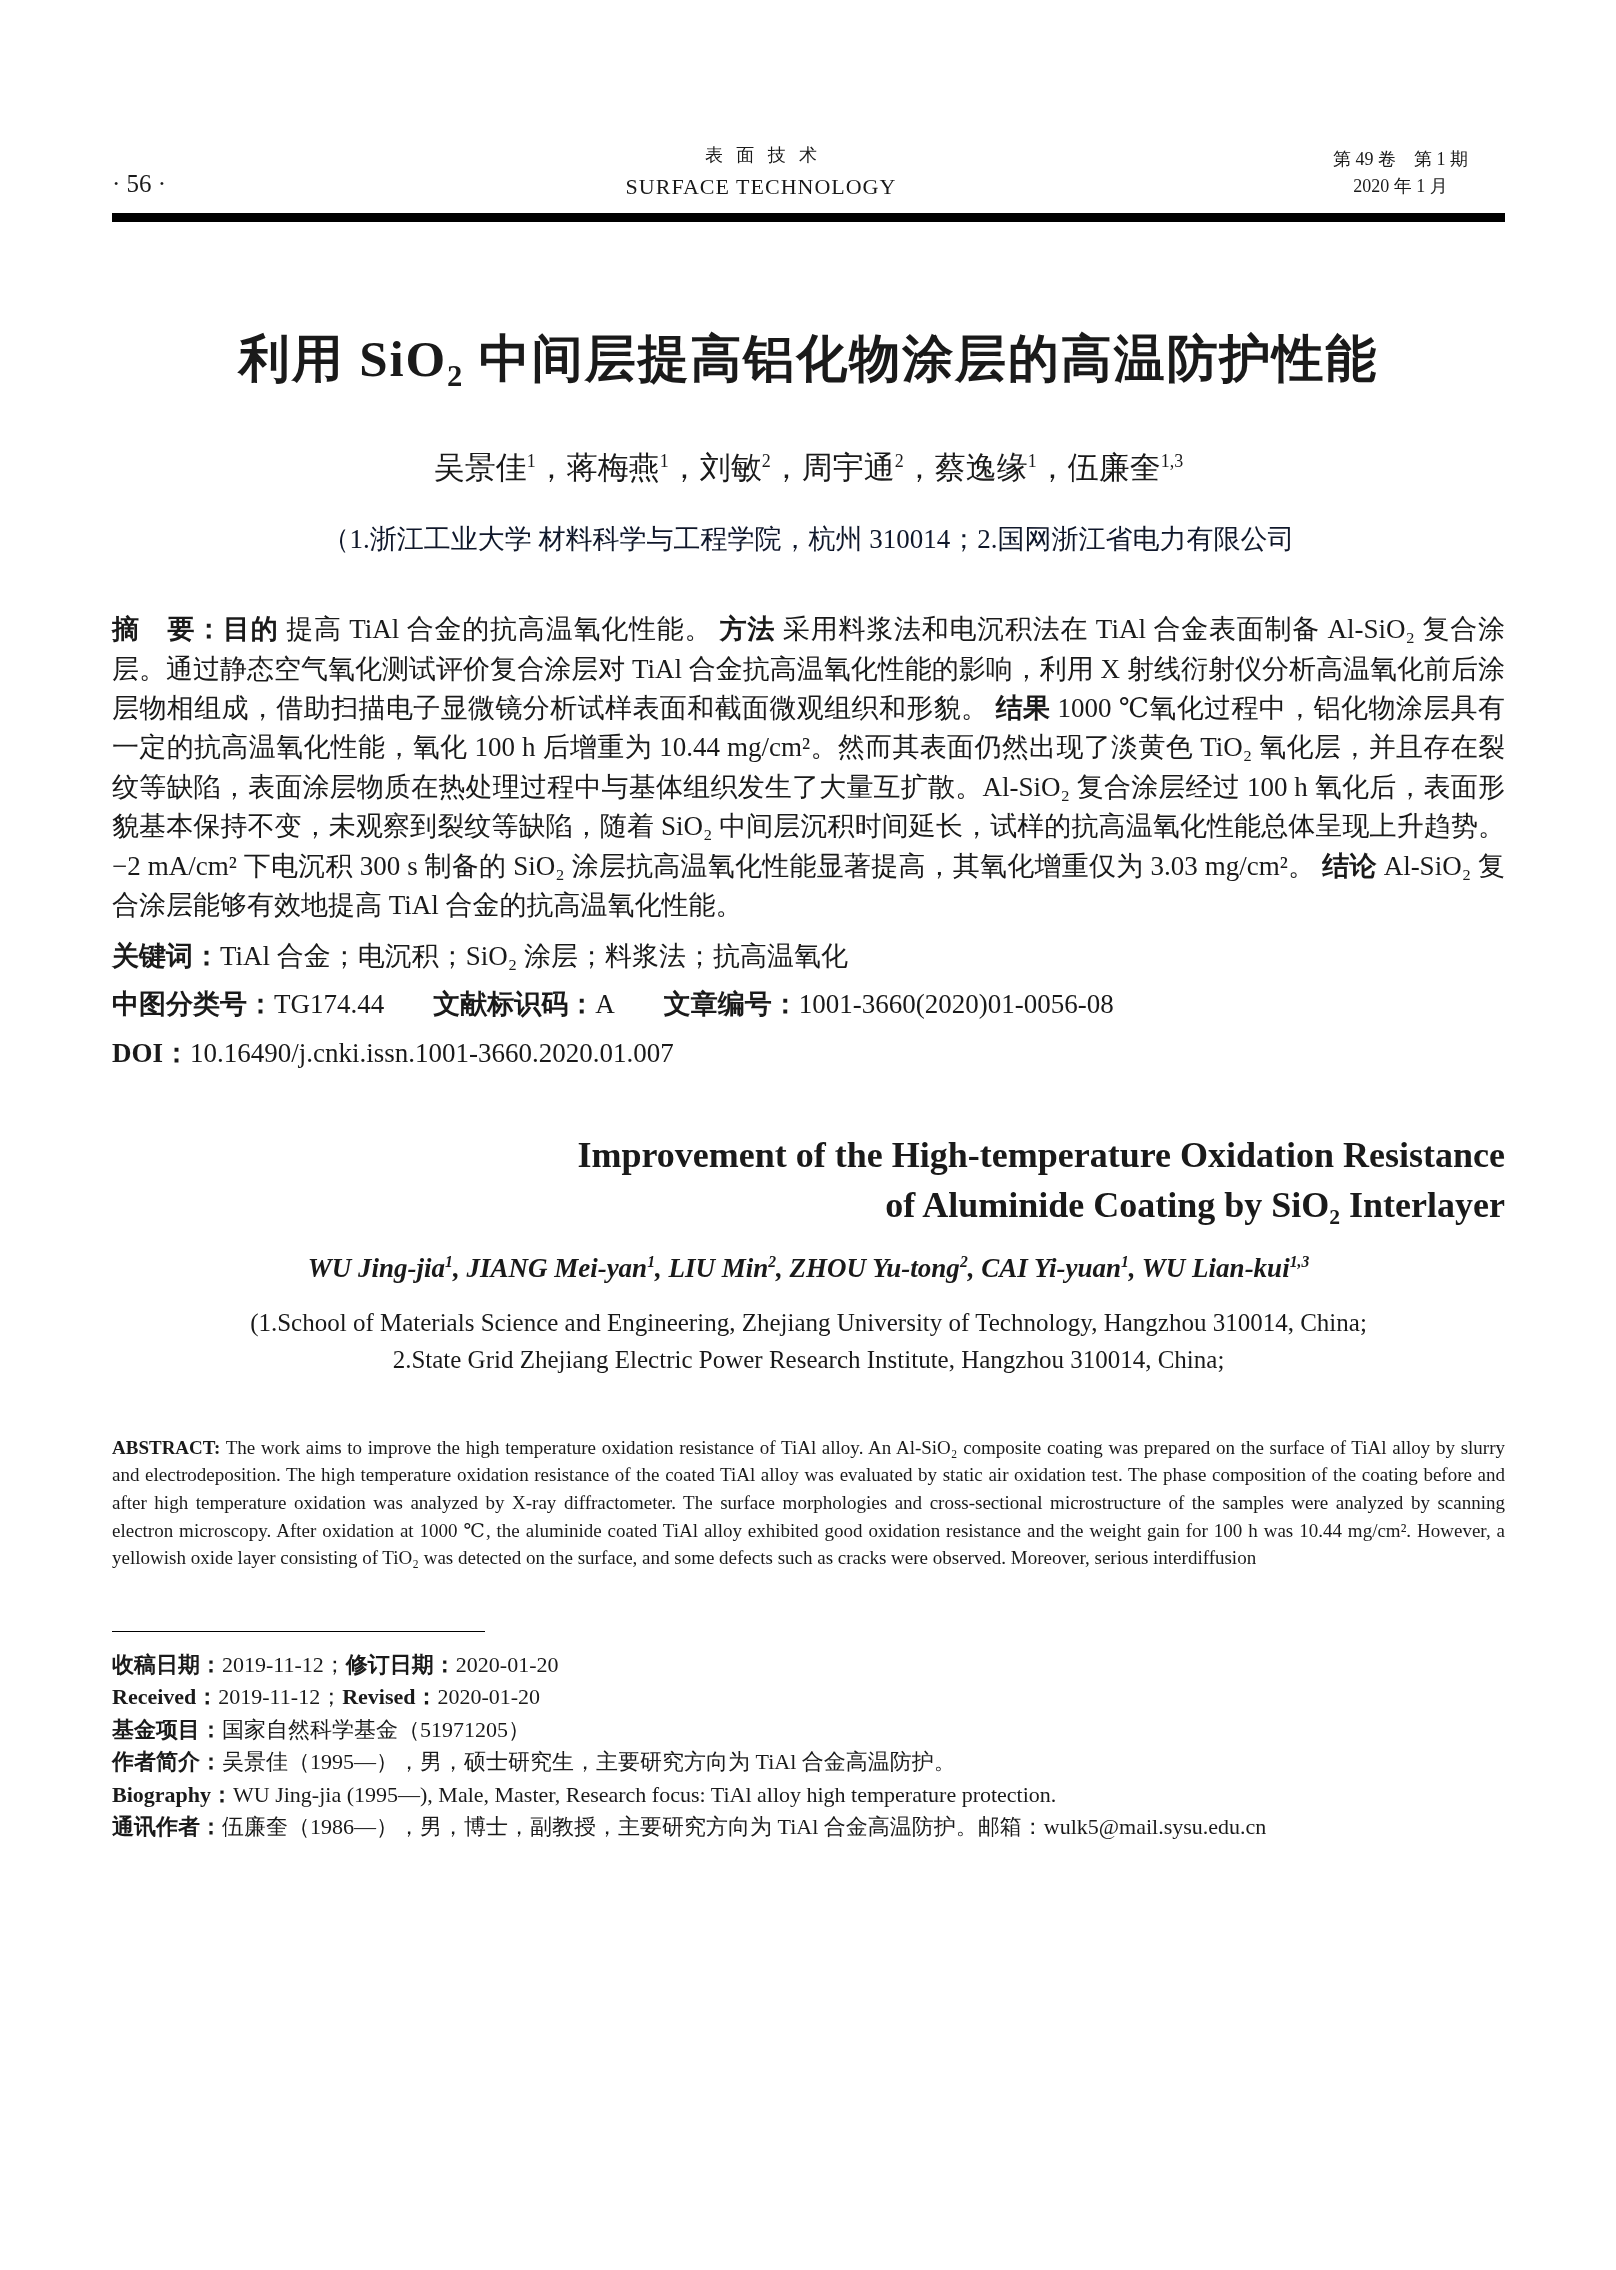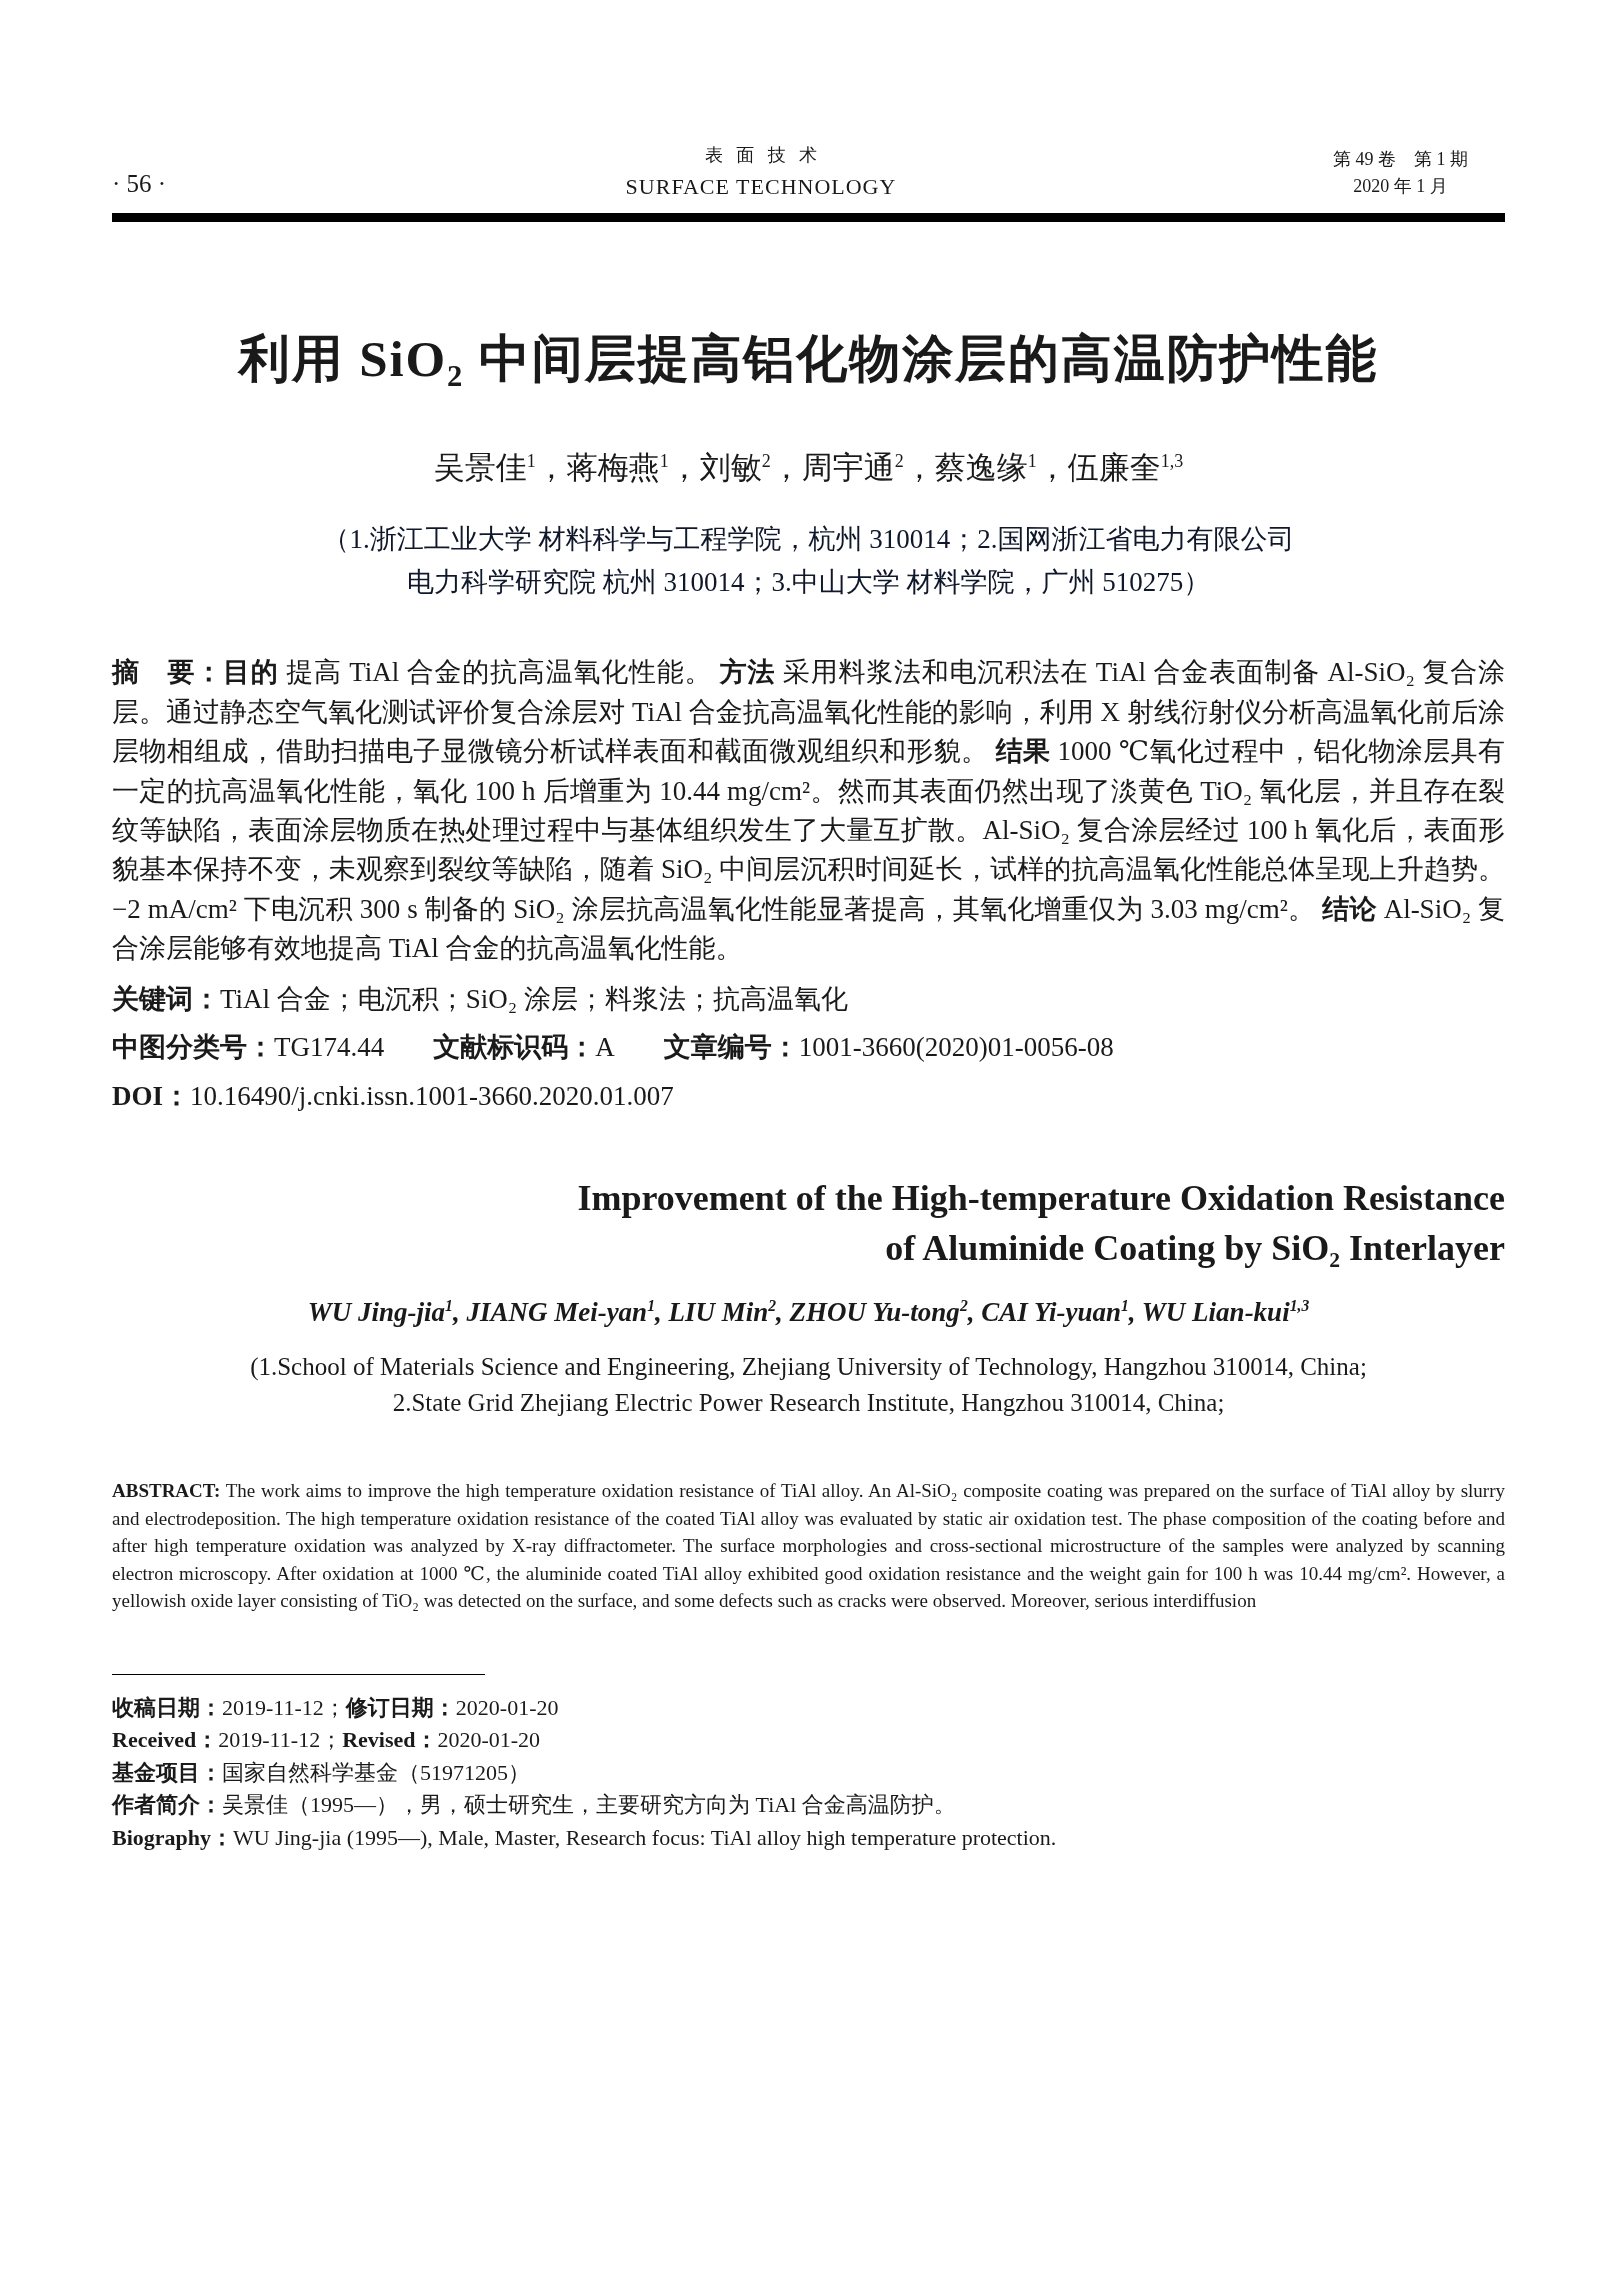--- a/index.html
+++ b/index.html
@@ -64,21 +64,20 @@
   <div class="bar"></div>
 
   <h1 class="title-cn">利用 SiO₂ 中间层提高铝化物涂层的高温防护性能</h1>
 
   <div class="authors-cn">
     <span><span>吴景佳</span><sup>1</sup><span>，</span></span><span><span>蒋梅燕</span><sup>1</sup><span>，</span></span><span><span>刘敏</span><sup>2</sup><span>，</span></span><span><span>周宇通</span><sup>2</sup><span>，</span></span><span><span>蔡逸缘</span><sup>1</sup><span>，</span></span><span><span>伍廉奎</span><sup>1,3</sup><span></span></span>
   </div>
 
   <div class="affil-cn">
     <div>（1.浙江工业大学 材料科学与工程学院，杭州 310014；2.国网浙江省电力有限公司</div>
-    <div>电力科学研究院 杭州 310014；3.中山大学 材料学院，广州 510275）</div>
   </div>
 
   <p class="abstract-cn"><b>摘　要：</b><b>目的</b><span> 提高 TiAl 合金的抗高温氧化性能。</span> <b>方法</b><span> 采用料浆法和电沉积法在 TiAl 合金表面制备 Al-SiO₂ 复合涂层。通过静态空气氧化测试评价复合涂层对 TiAl 合金抗高温氧化性能的影响，利用 X 射线衍射仪分析高温氧化前后涂层物相组成，借助扫描电子显微镜分析试样表面和截面微观组织和形貌。</span> <b>结果</b><span> 1000 ℃氧化过程中，铝化物涂层具有一定的抗高温氧化性能，氧化 100 h 后增重为 10.44 mg/cm²。然而其表面仍然出现了淡黄色 TiO₂ 氧化层，并且存在裂纹等缺陷，表面涂层物质在热处理过程中与基体组织发生了大量互扩散。Al-SiO₂ 复合涂层经过 100 h 氧化后，表面形貌基本保持不变，未观察到裂纹等缺陷，随着 SiO₂ 中间层沉积时间延长，试样的抗高温氧化性能总体呈现上升趋势。−2 mA/cm² 下电沉积 300 s 制备的 SiO₂ 涂层抗高温氧化性能显著提高，其氧化增重仅为 3.03 mg/cm²。</span> <b>结论</b><span> Al-SiO₂ 复合涂层能够有效地提高 TiAl 合金的抗高温氧化性能。</span></p>
 
   <p class="meta"><b>关键词：</b><span>TiAl 合金；电沉积；SiO₂ 涂层；料浆法；抗高温氧化</span></p>
 
   <p class="meta"><b>中图分类号：</b><span>TG174.44</span><span class="gap"></span><b>文献标识码：</b><span>A</span><span class="gap"></span><b>文章编号：</b><span>1001-3660(2020)01-0056-08</span></p>
 
   <p class="meta"><b>DOI：</b><span>10.16490/j.cnki.issn.1001-3660.2020.01.007</span></p>
 
@@ -98,16 +97,17 @@
 
   <p class="abstract-en"><b>ABSTRACT:</b><span> The work aims to improve the high temperature oxidation resistance of TiAl alloy. An Al-SiO₂ composite coating was prepared on the surface of TiAl alloy by slurry and electrodeposition. The high temperature oxidation resistance of the coated TiAl alloy was evaluated by static air oxidation test. The phase composition of the coating before and after high temperature oxidation was analyzed by X-ray diffractometer. The surface morphologies and cross-sectional microstructure of the samples were analyzed by scanning electron microscopy. After oxidation at 1000 ℃, the aluminide coated TiAl alloy exhibited good oxidation resistance and the weight gain for 100 h was 10.44 mg/cm². However, a yellowish oxide layer consisting of TiO₂ was detected on the surface, and some defects such as cracks were observed. Moreover, serious interdiffusion</span></p>
 
   <div class="fn-rule"></div>
   <div class="footnotes">
     <p class="fn"><b>收稿日期：</b><span>2019-11-12；</span><b>修订日期：</b><span>2020-01-20</span></p>
     <p class="fn"><b>Received：</b><span>2019-11-12；</span><b>Revised：</b><span>2020-01-20</span></p>
     <p class="fn"><b>基金项目：</b><span>国家自然科学基金（51971205）</span></p>
     <p class="fn"><b>作者简介：</b><span>吴景佳（1995—），男，硕士研究生，主要研究方向为 TiAl 合金高温防护。</span></p>
     <p class="fn"><b>Biography：</b><span>WU Jing-jia (1995—), Male, Master, Research focus: TiAl alloy high temperature protection.</span></p>
+    <p class="fn"><b>通讯作者：</b><span>伍廉奎（1986—），男，博士，副教授，主要研究方向为 TiAl 合金高温防护。邮箱：wulk5@mail.sysu.edu.cn</span></p>
   </div>
 
 </div>
 
 
 </body></html>

